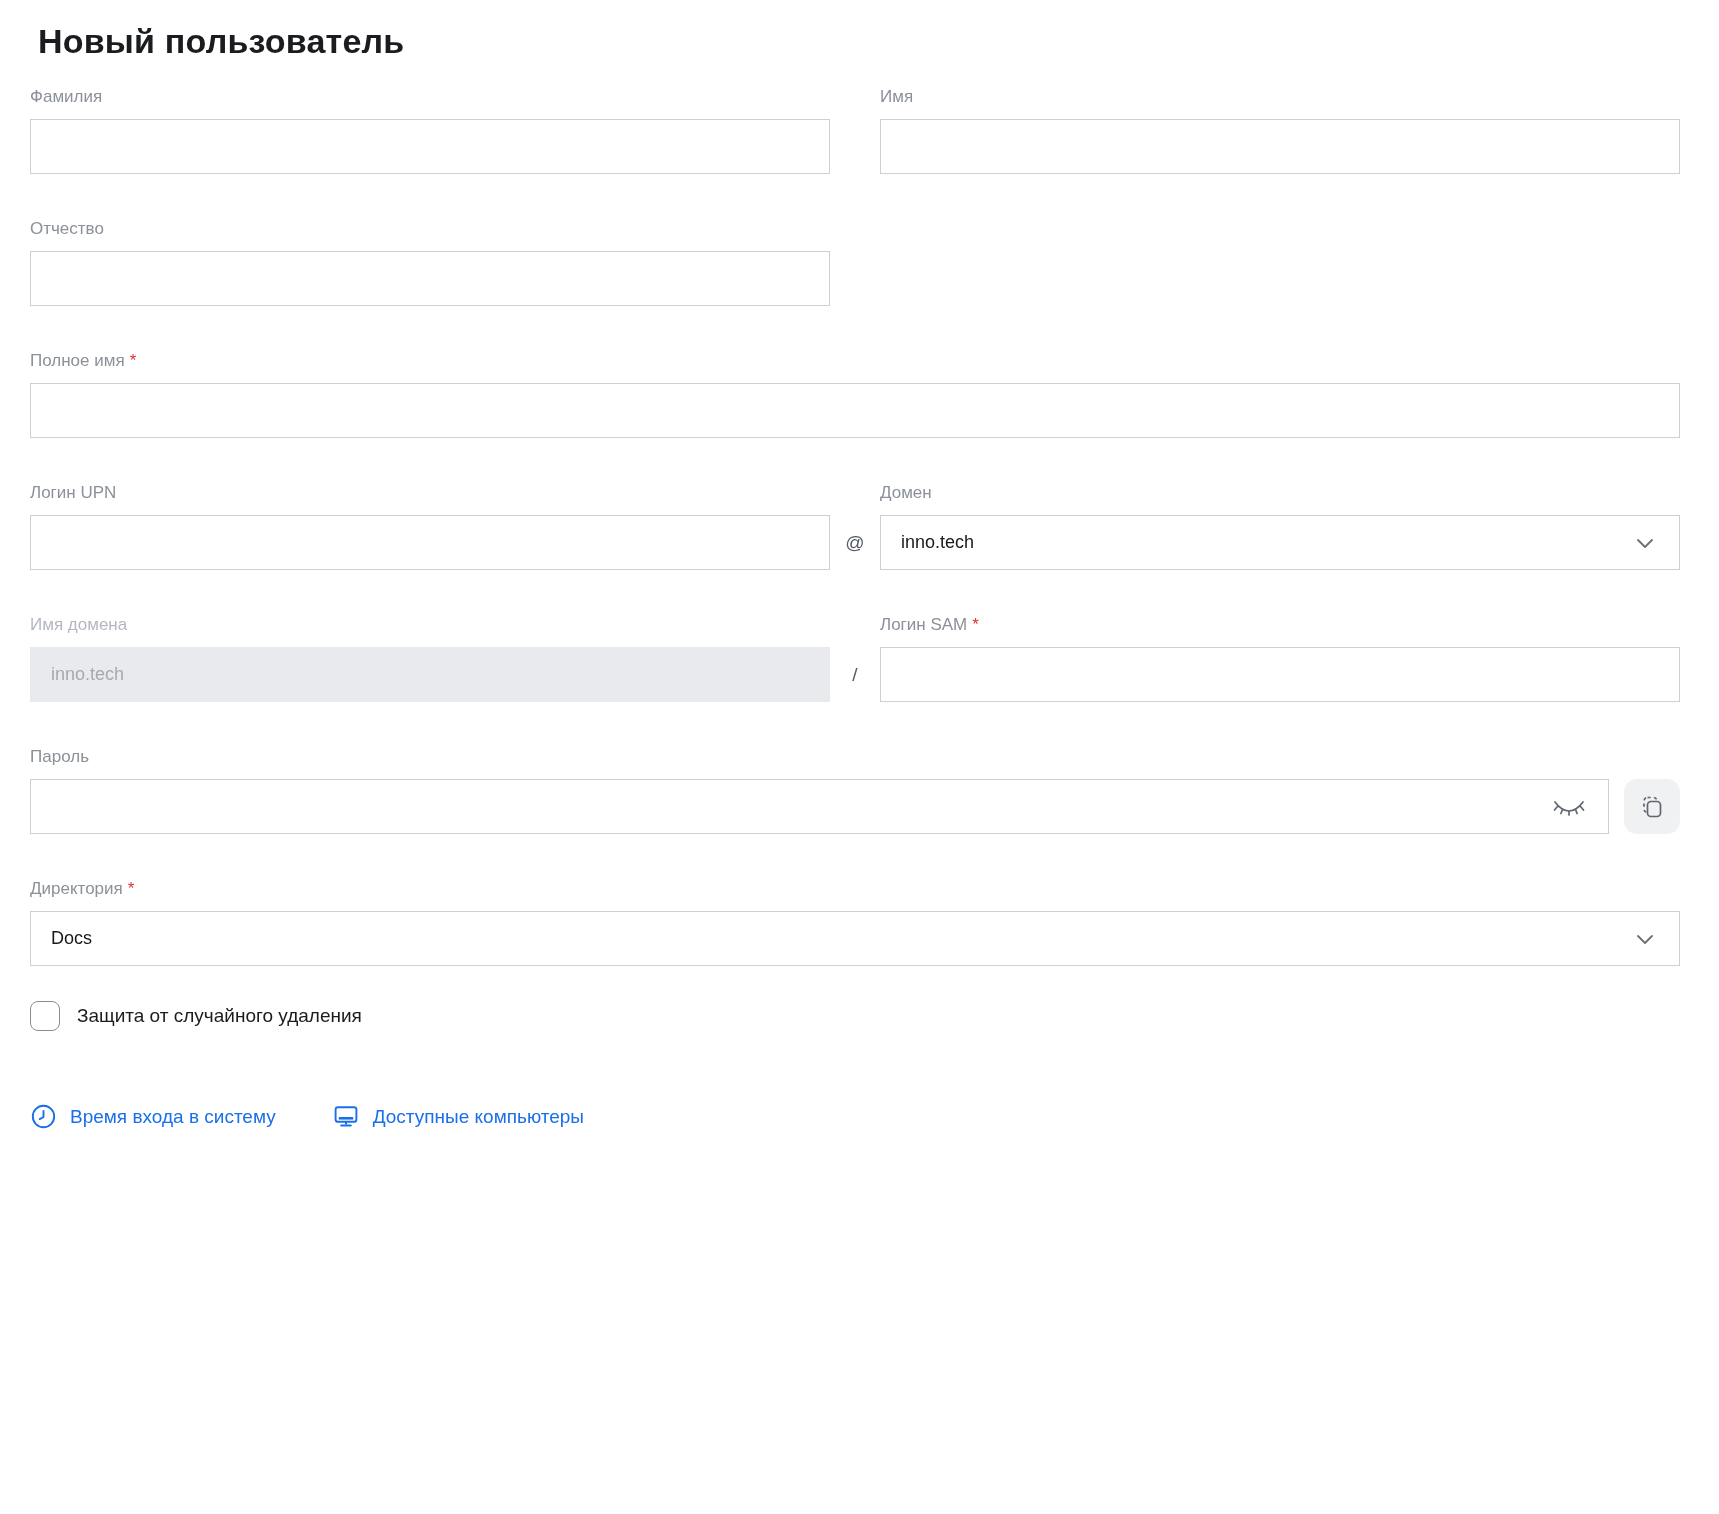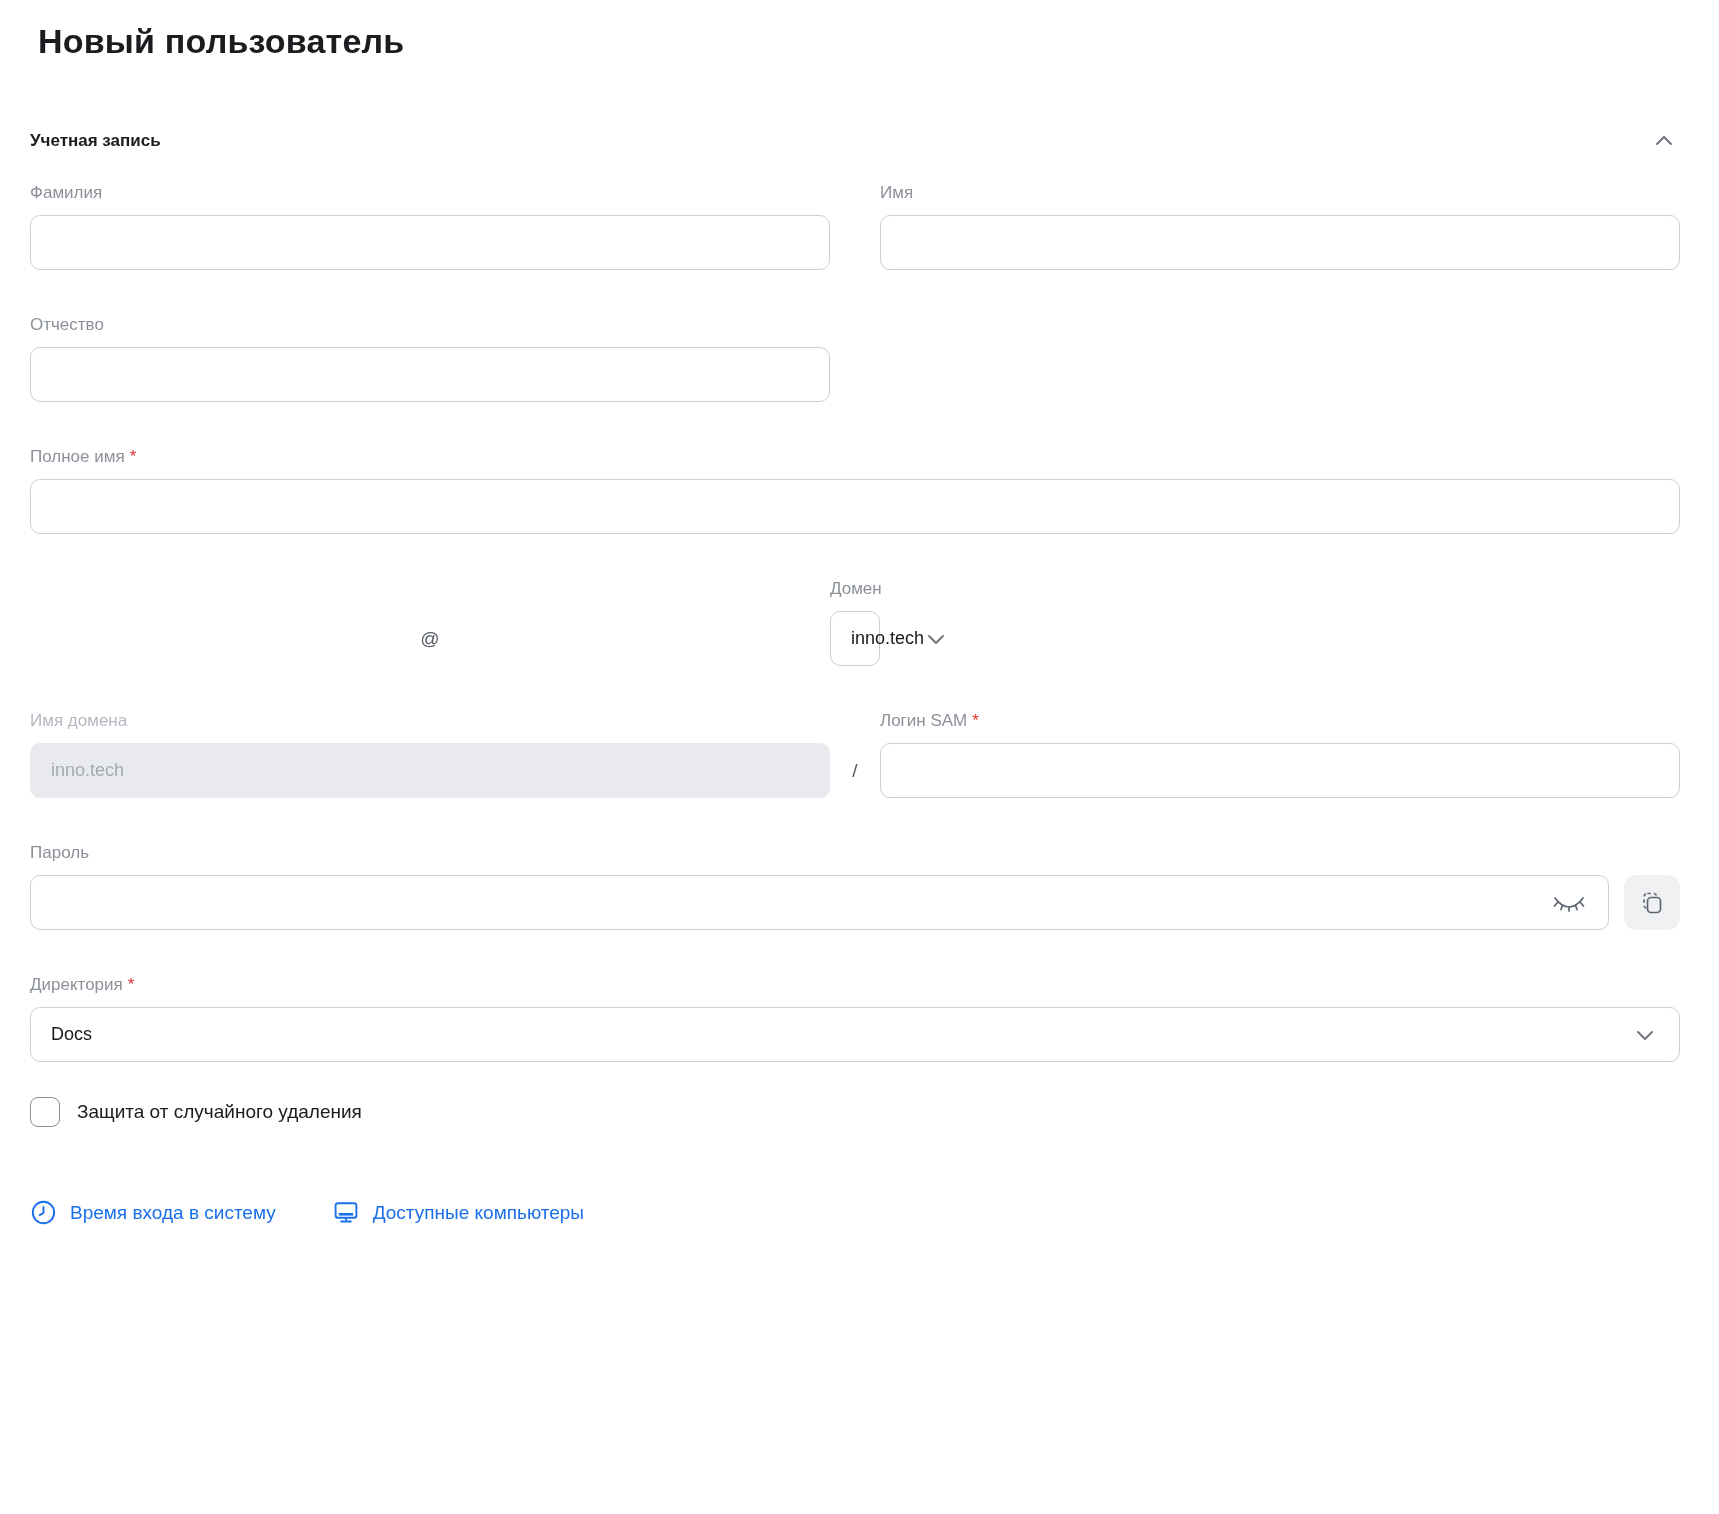--- a/index.html
+++ b/index.html
@@ -34,21 +34,21 @@
   .two-col { display: grid; grid-template-columns: 1fr 50px 1fr; }
 
   label.field-label {
     display: block; font-size: 17px; color: #8b9099;
     margin-bottom: 12px; line-height: 20px;
   }
   label.field-label.disabled { color: #b3b8c0; }
   .req { color: #e03131; margin-left: 5px; }
 
   .text-input, .select-box, textarea.area-input {
-    width: 100%; border: 1px solid #ccd0d6; border-radius: 10px;
+    width: 100%; border: 1px solid #ccd0d6; border-radius: 0;
     background: #fff; font-family: "Liberation Sans", sans-serif;
     font-size: 18px; color: #17191c; outline: none;
   }
   .text-input { height: 55px; padding: 0 20px; }
   .text-input:disabled {
     background: #e8eaee; border-color: #e8eaee; color: #a4aab2;
   }
   .select-box {
     height: 55px; padding: 0 22px 0 20px;
     display: flex; align-items: center; justify-content: space-between;
@@ -91,30 +91,20 @@
 
   svg { display: block; }
 </style>
 </head>
 <body>
 
 <div class="page">
   <h1 class="page-title">Новый пользователь</h1>
 
   <div class="content">
-    <div class="section-header">
-      <span class="section-title">Учетная запись</span>
-      <button class="collapse-btn">
-        <span>
-          <svg width="24" height="24" viewBox="0 0 24 24" fill="none">
-            <path d="M5 15l7-7 7 7" stroke="#697078" stroke-width="1.8" stroke-linecap="round" stroke-linejoin="round"></path>
-          </svg>
-        </span>
-      </button>
-    </div>
 
     <div class="row first two-col">
       <div class="field">
         <label class="field-label">Фамилия</label>
         <input class="text-input" type="text" value="" style="">
       </div>
       <div class="sep-cell"></div>
       <div class="field">
         <label class="field-label">Имя</label>
         <input class="text-input" type="text" value="" style="">
@@ -131,20 +121,24 @@
     </div>
 
     <div class="row">
       <div class="field">
         <label class="field-label"><span>Полное имя</span><span class="req">*</span></label>
         <input class="text-input" type="text" value="" style="">
       </div>
     </div>
 
     <div class="row two-col">
+      <div class="field">
+        <label class="field-label">Логин UPN</label>
+        <input class="text-input" type="text" value="" style="">
+      </div>
       <div class="sep-cell">@</div>
       <div class="field">
         <label class="field-label">Домен</label>
         <div class="select-box">
           <span class="select-value">inno.tech</span>
           <span>
             <svg width="24" height="24" viewBox="0 0 24 24" fill="none">
               <path d="M5 9l7 7 7-7" stroke="#697078" stroke-width="1.8" stroke-linecap="round" stroke-linejoin="round"></path>
             </svg>
           </span>

